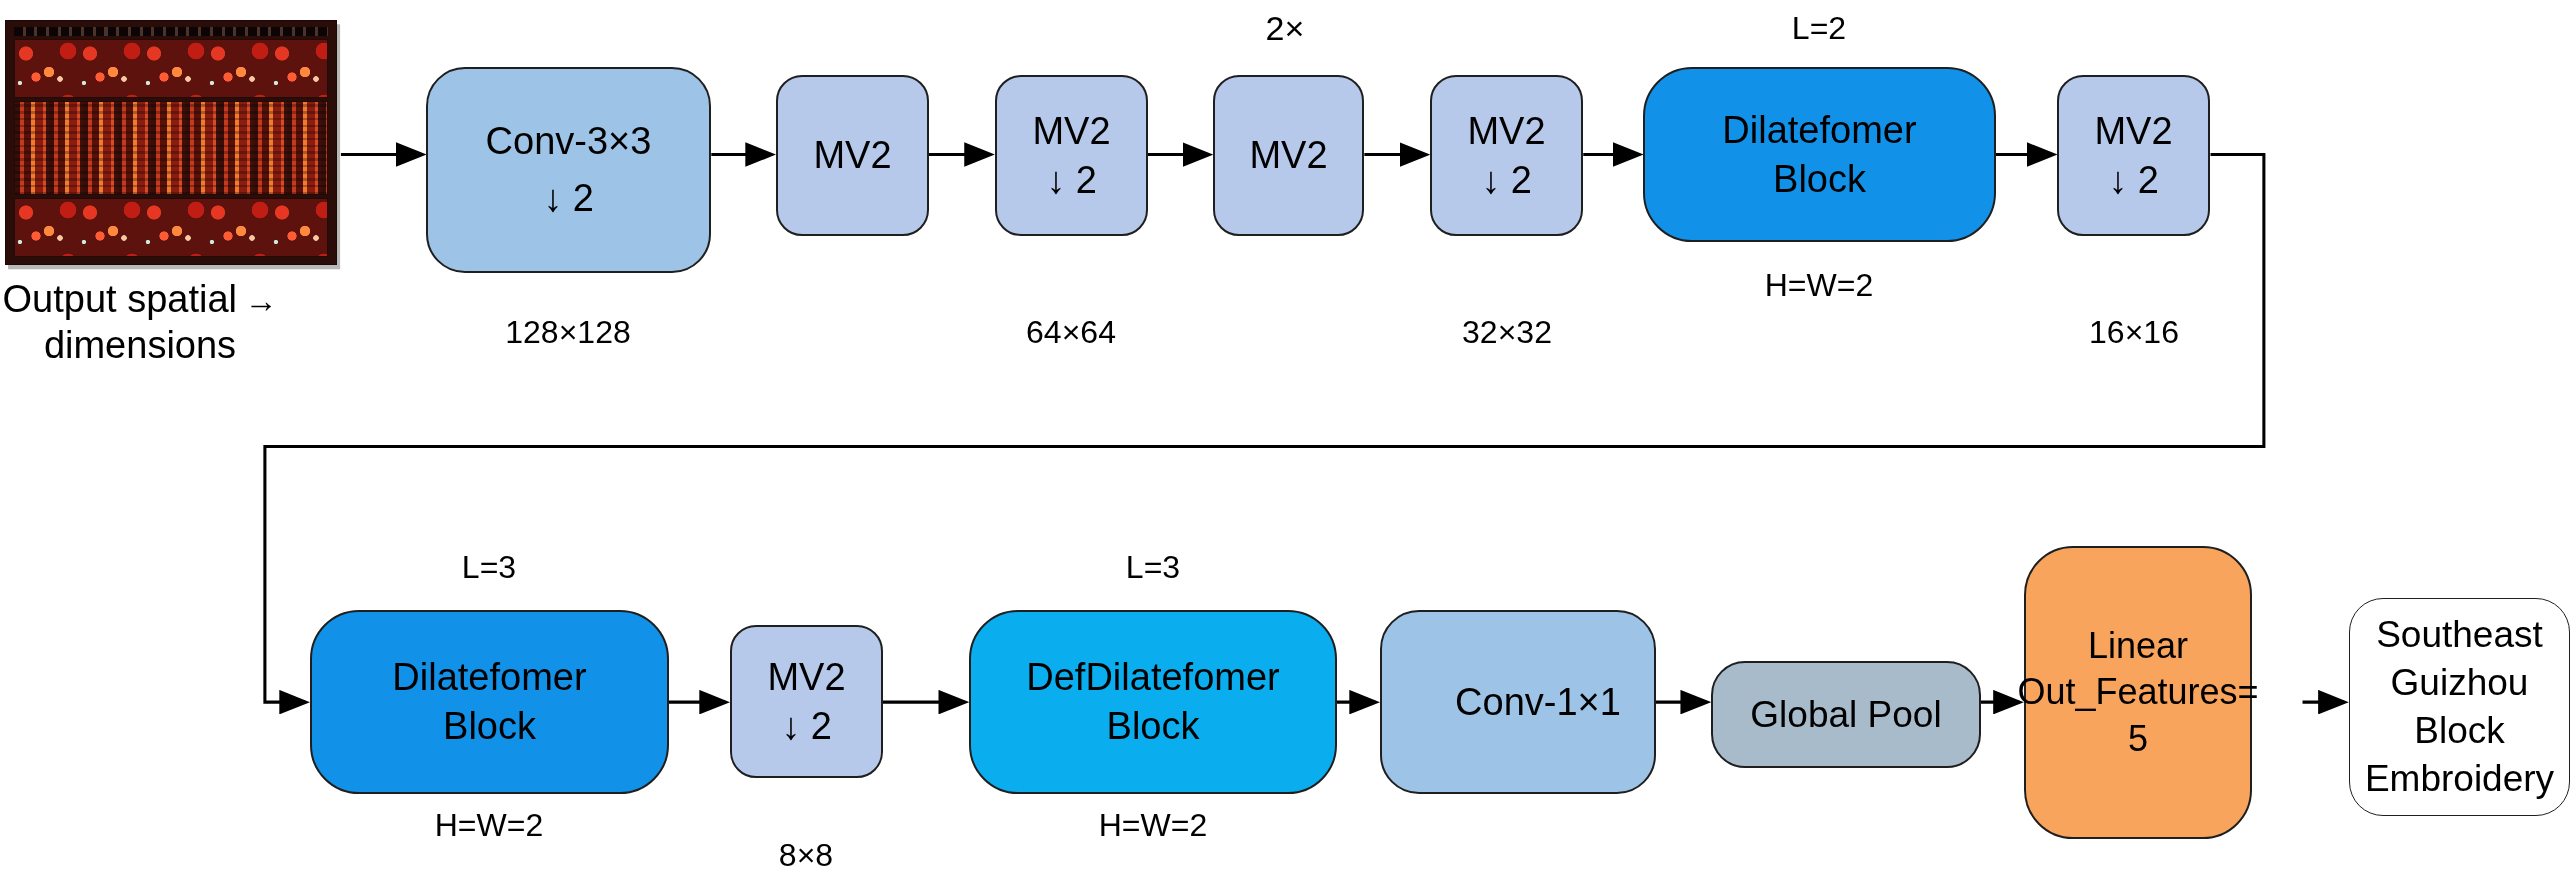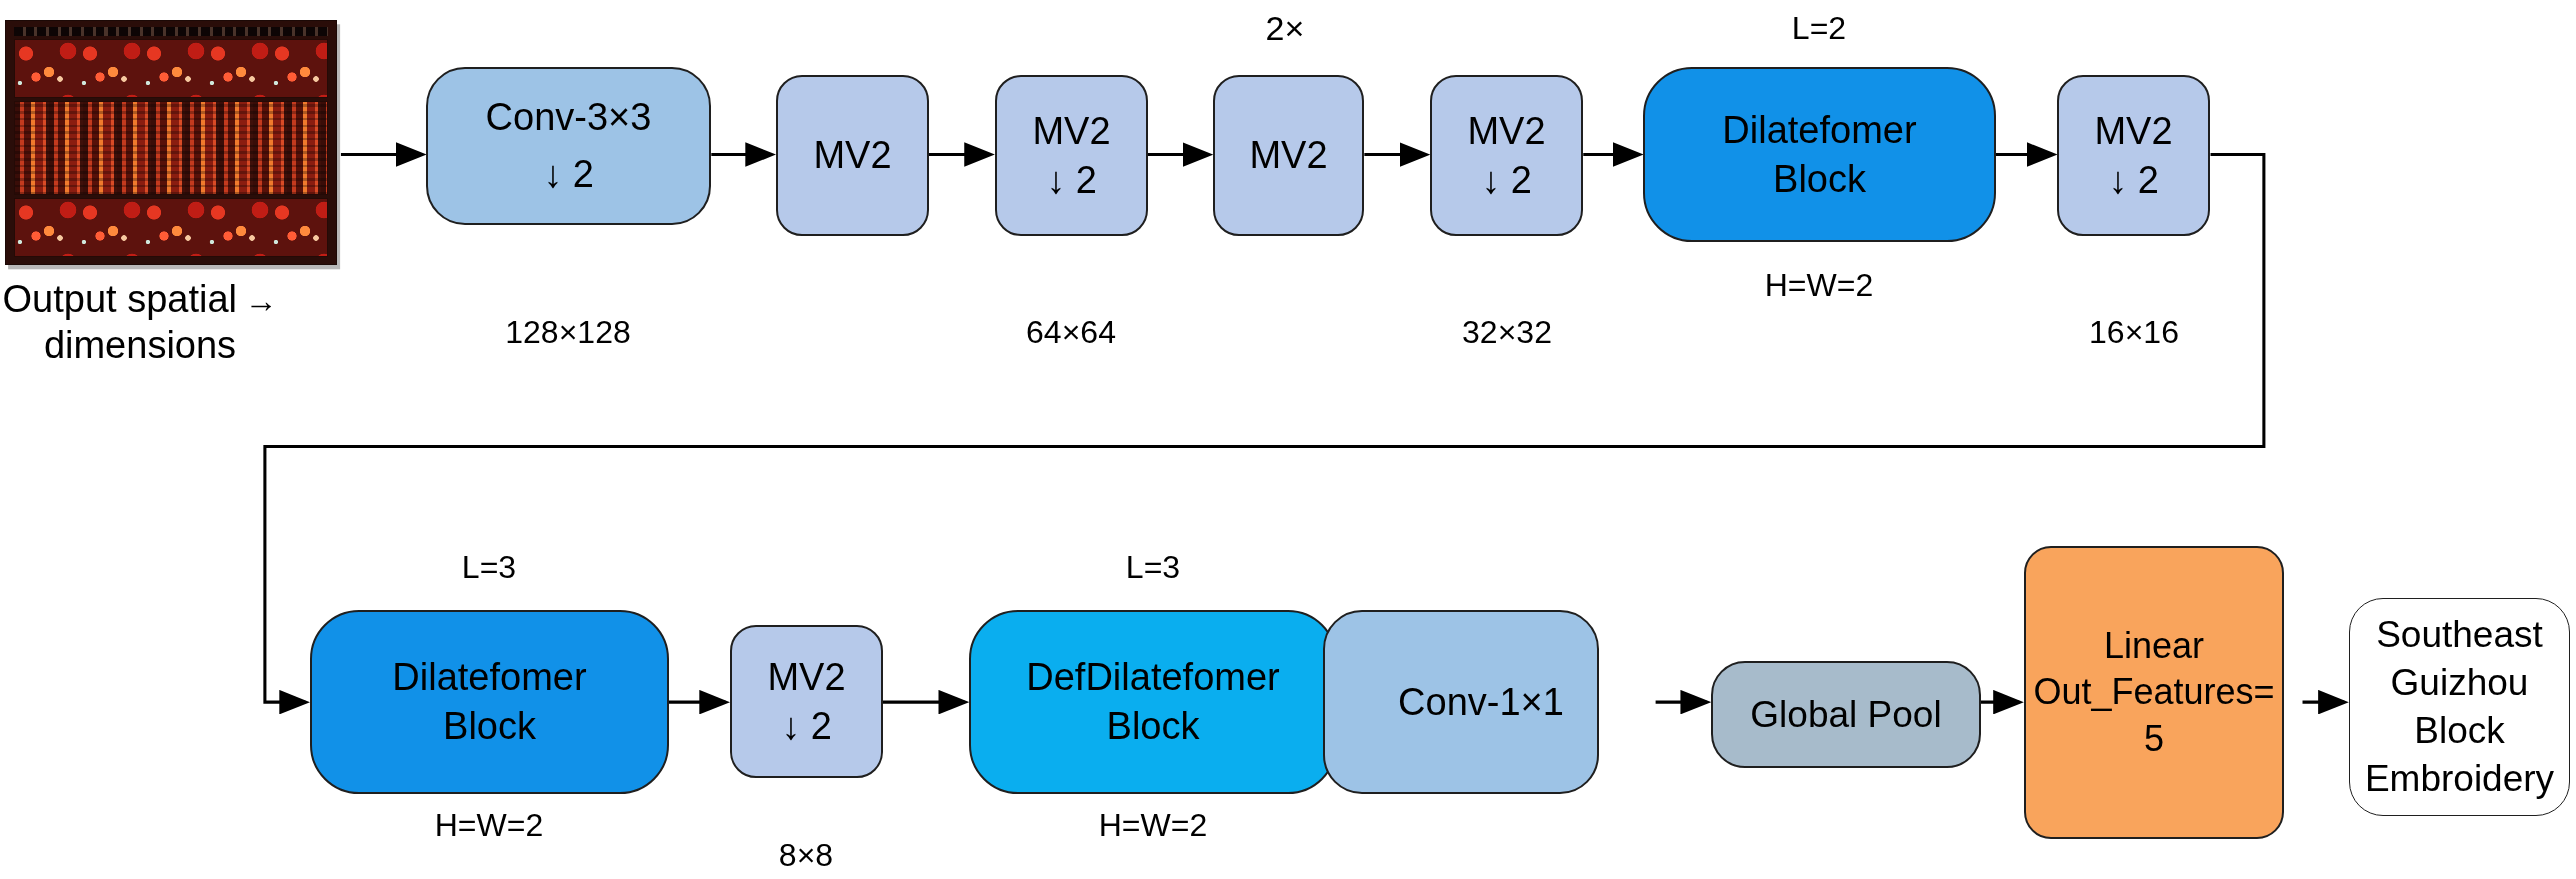--- a/index.html
+++ b/index.html
@@ -96,21 +96,21 @@
     <div class="emb-motif"></div>
     <div class="emb-stripes"></div>
     <div class="emb-motif"></div>
   </div>
 
   <div class="caption">
     <div><span>Output spatial</span><span class="cap-arrow">→</span></div>
     <div>dimensions</div>
   </div>
 
-  <div class="blk blk-conv" style="left: 426px; top: 67px; width: 285px; height: 158px; background: rgb(157, 195, 230); gap: 8px;">
+  <div class="blk blk-conv" style="left: 426px; top: 67px; width: 285px; height: 206px; background: rgb(157, 195, 230); gap: 8px;">
     <span>Conv-3×3</span>
     <span>↓ 2</span>
   </div>
   <div class="blk blk-mv2" style="left: 776px; top: 75px; width: 153px; height: 161px; background: rgb(182, 201, 234);">
     <span>MV2</span>
   </div>
   <div class="blk blk-mv2" style="left: 995px; top: 75px; width: 153px; height: 161px; background: rgb(182, 201, 234);">
     <span>MV2</span>
     <span>↓ 2</span>
   </div>
@@ -143,27 +143,27 @@
     <span>Block</span>
   </div>
   <div class="blk blk-mv2" style="left: 730px; top: 625px; width: 153px; height: 153px; background: rgb(182, 201, 234);">
     <span>MV2</span>
     <span>↓ 2</span>
   </div>
   <div class="blk blk-defdila" style="left: 969px; top: 610px; width: 368px; height: 184px; background: rgb(10, 174, 239);">
     <span>DefDilatefomer</span>
     <span>Block</span>
   </div>
-  <div class="blk blk-conv" style="left: 1323px; top: 610px; width: 276px; height: 184px; background: rgb(157, 195, 230); padding-left: 40px;">
+  <div class="blk blk-conv" style="left: 1380px; top: 610px; width: 276px; height: 184px; background: rgb(157, 195, 230); padding-left: 40px;">
     <span>Conv-1×1</span>
   </div>
   <div class="blk blk-gpool" style="left: 1711px; top: 649px; width: 270px; height: 107px; background: rgb(167, 187, 203); margin-top: 12px;">
     <span>Global Pool</span>
   </div>
-  <div class="blk blk-linear" style="left: 2024px; top: 546px; width: 260px; height: 293px; background: rgb(249, 164, 92); border-radius: 27px;">
+  <div class="blk blk-linear" style="left: 2024px; top: 546px; width: 228px; height: 293px; background: rgb(249, 164, 92);">
     <span>Linear</span>
     <span>Out_Features=</span>
     <span>5</span>
   </div>
   <div class="blk blk-output" style="left: 2349px; top: 598px; width: 221px; height: 218px; background: rgb(255, 255, 255);">
     <span>Southeast</span>
     <span>Guizhou</span>
     <span>Block</span>
     <span>Embroidery</span>
   </div>

